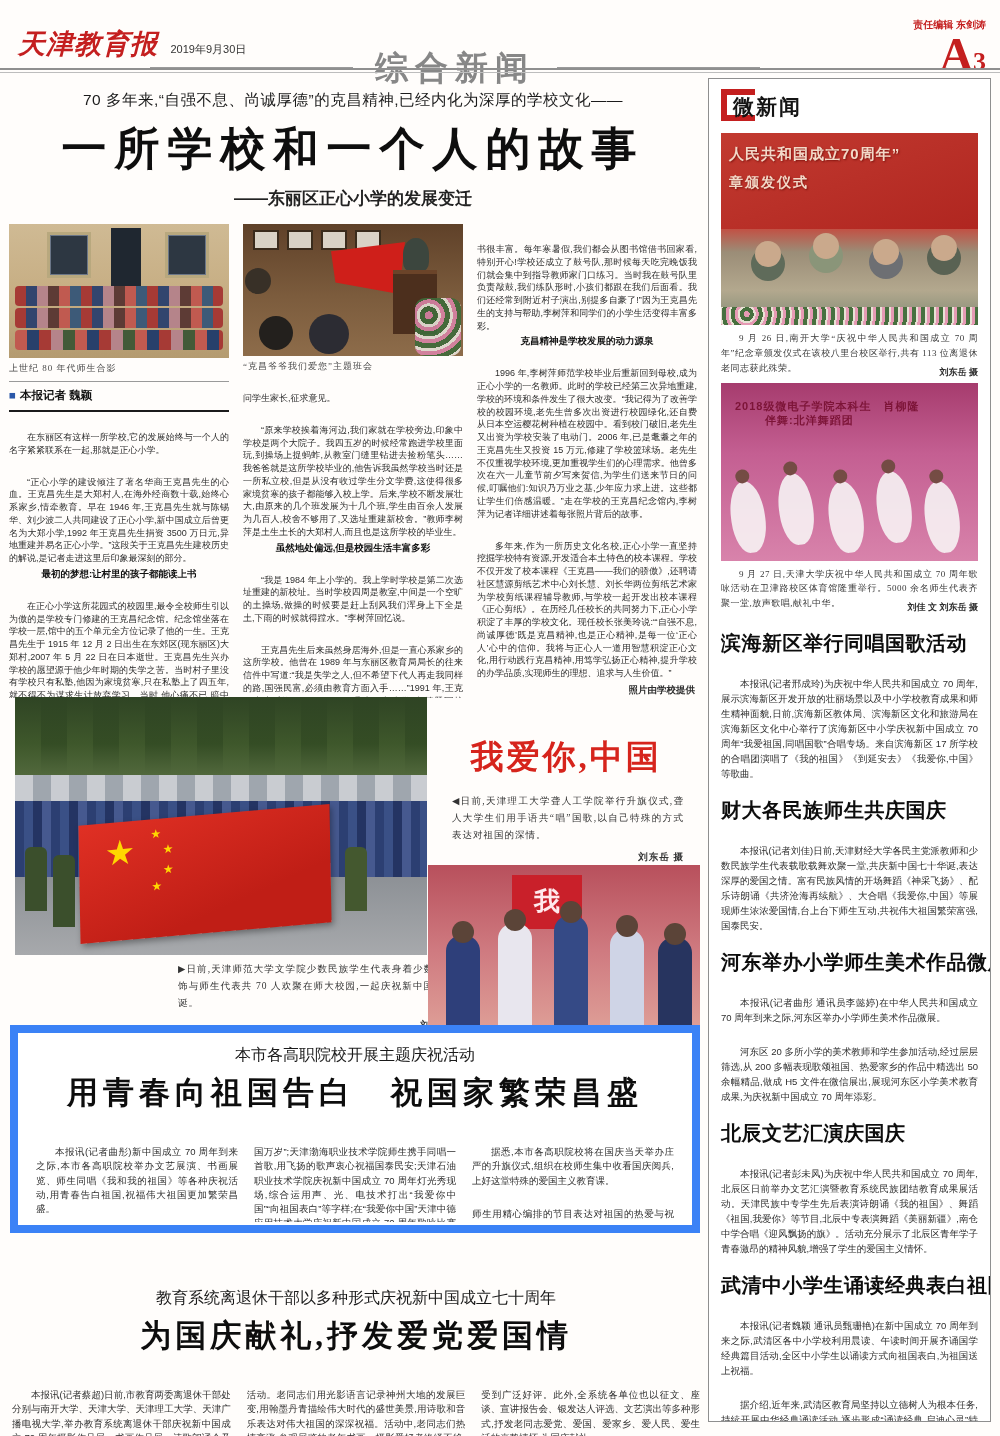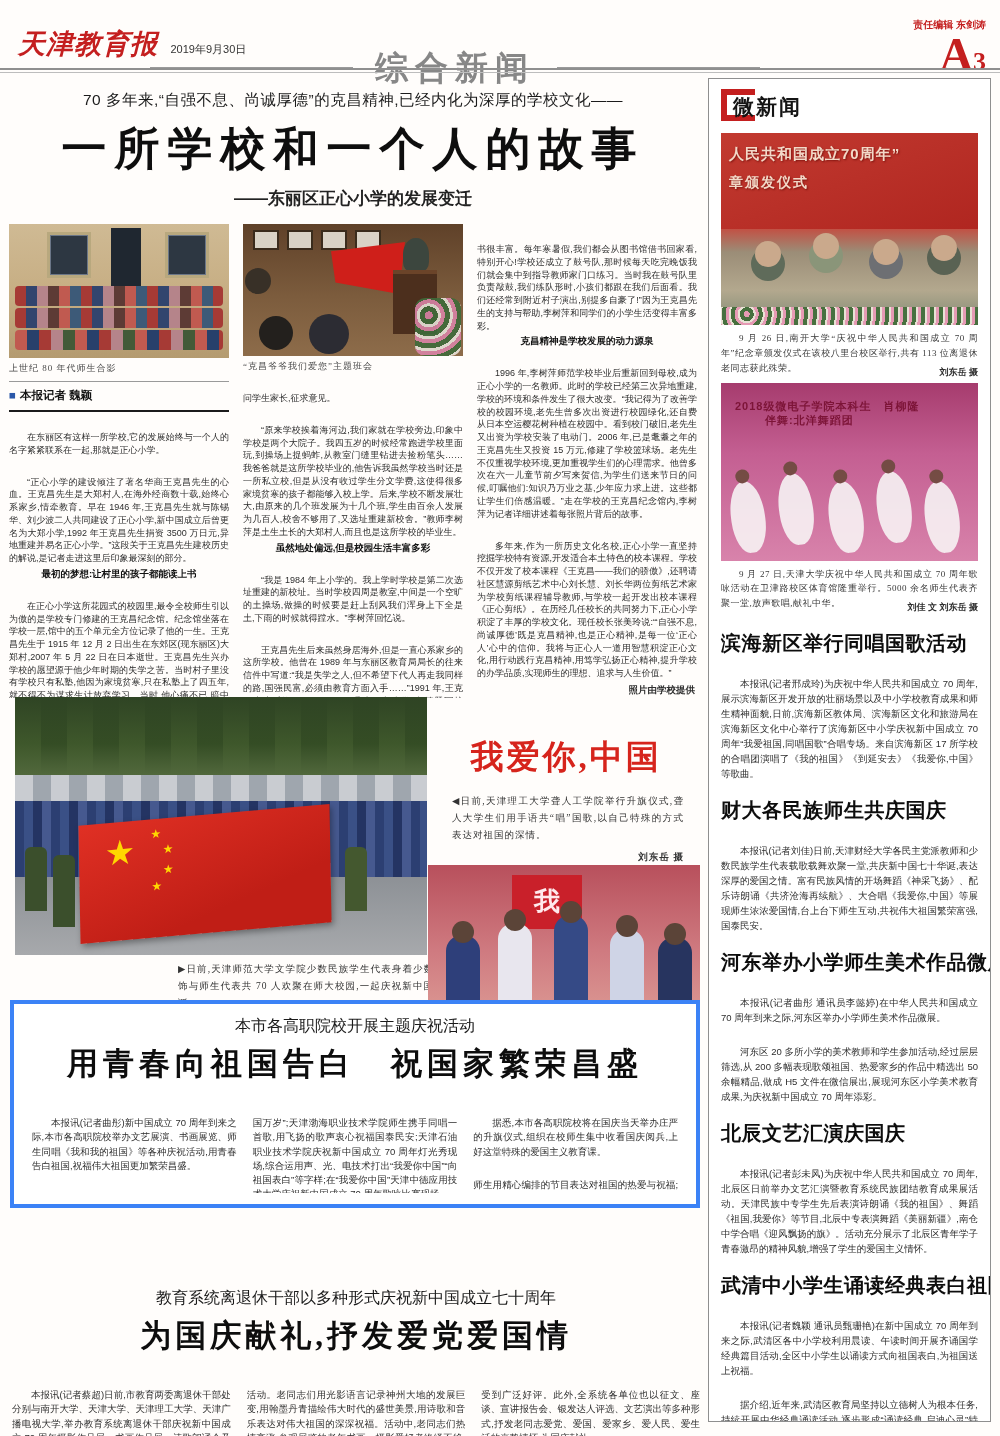--- a/index.html
+++ b/index.html
@@ -89,21 +89,21 @@
   .ethphoto { position:absolute; left:428px; top:168px; width:272px; height:190px; background:linear-gradient(180deg,#b8505c 0%,#cf7a80 45%,#e3aa9e 100%); }
   .eth-sign { position:absolute; left:84px; top:10px; width:70px; height:54px; background:#c9202a; color:#ffe9ec; font-size:26px; font-weight:bold; text-align:center; line-height:54px; font-family:"Liberation Serif",serif; }
   .eth-fig { position:absolute; bottom:0; width:34px; height:120px; border-radius:16px 16px 0 0; }
   .e1 { left:18px; background:#2e3f7a; } .e2 { left:70px; background:#e8e6ee; height:132px; }
   .e3 { left:126px; background:#354a86; height:140px; } .e4 { left:182px; background:#cfd4e6; height:126px; }
   .e5 { left:230px; background:#27345f; height:118px; }
   .eth-head { position:absolute; width:22px; height:22px; border-radius:50%; background:#5b4438; }
   .eh1{left:24px;bottom:112px;} .eh2{left:76px;bottom:124px;} .eh3{left:132px;bottom:132px;} .eh4{left:188px;bottom:118px;} .eh5{left:236px;bottom:110px;}
 
   
-  .redbox { position:absolute; left:10px; top:1000px; width:690px; height:208px; border:4px solid #3b82f6; background:#fff; padding:12px 18px 10px; }
+  .redbox { position:absolute; left:10px; top:1025px; width:690px; height:208px; border:8px solid #3b82f6; background:#fff; padding:12px 18px 10px; }
   .rb-kicker { text-align:center; font-size:16px; color:#1a1a1a; }
   .rb-headline { text-align:center; font-family:"Liberation Serif","DejaVu Serif",serif; font-weight:bold; font-size:31px; color:#0d0d0d; letter-spacing:5px; margin-top:6px; white-space:nowrap; }
   .rb-cols { display:flex; gap:16px; margin-top:12px; height:96px; overflow:hidden; }
   .rb-col { flex:1; }
   .rb-col .p, .bt-col .p { font-size:9.5px; line-height:1.5; }
 
   
   .bottom { position:absolute; left:12px; top:1288px; width:688px; height:148px; overflow:hidden; }
   .bt-kicker { text-align:center; font-size:16px; color:#1a1a1a; }
   .bt-headline { text-align:center; font-family:"Liberation Serif","DejaVu Serif",serif; font-weight:bold; font-size:31px; color:#0d0d0d; letter-spacing:4px; margin-top:6px; white-space:nowrap; }

